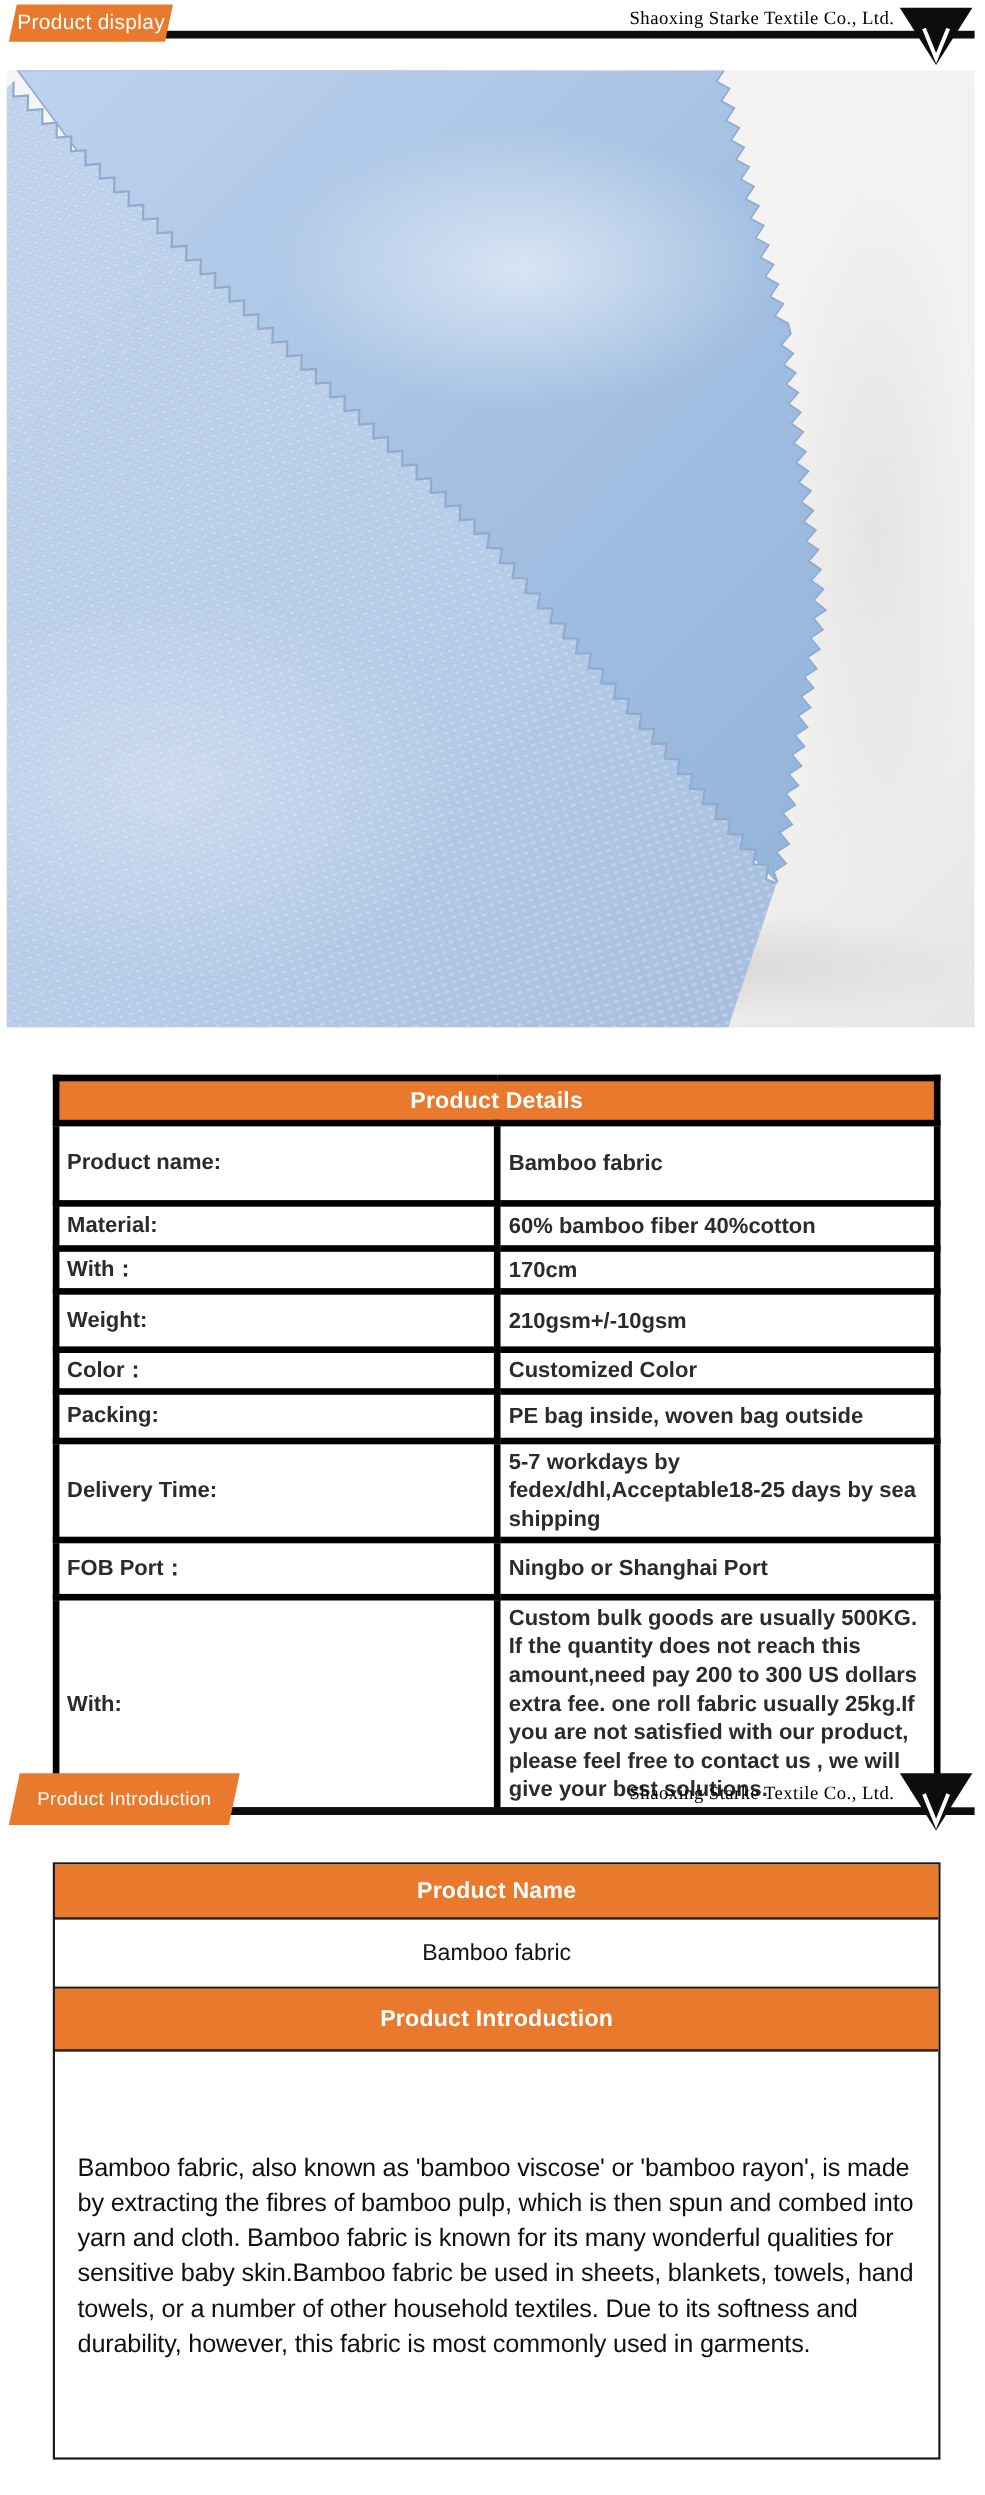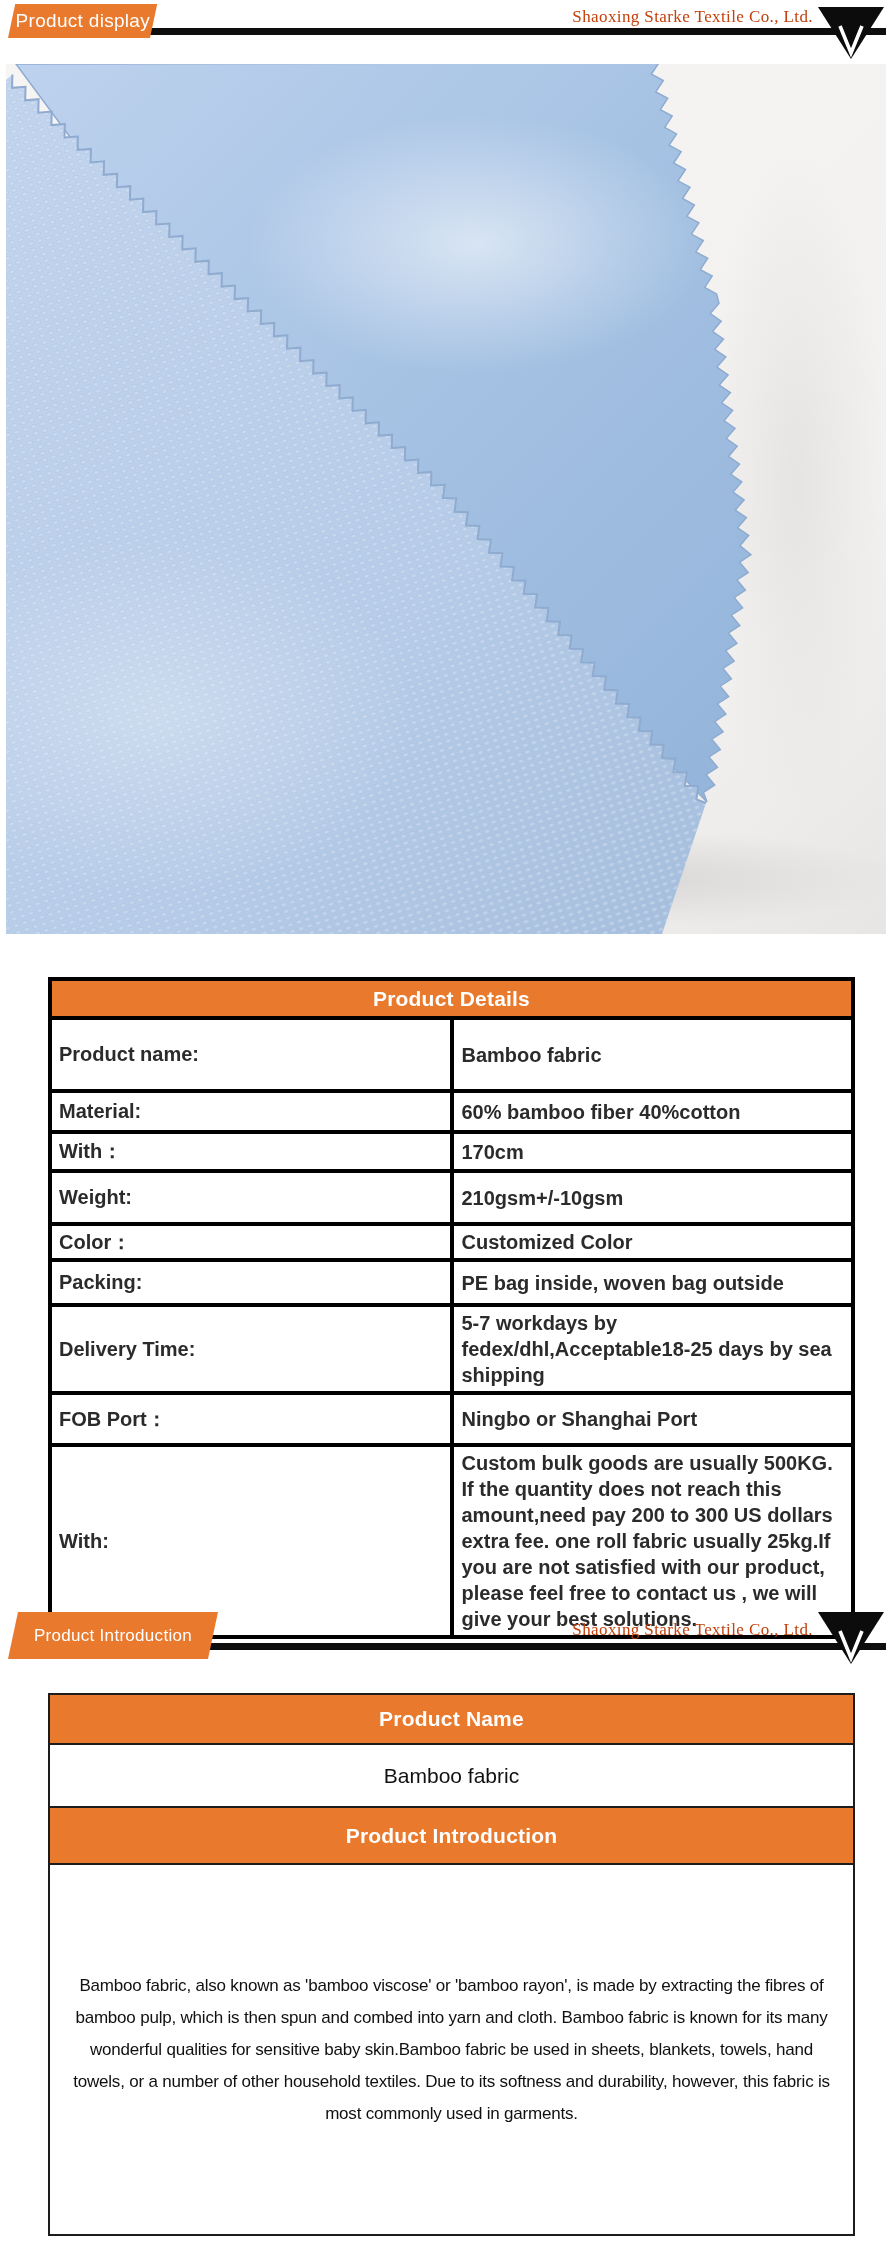--- a/index.html
+++ b/index.html
@@ -15,39 +15,39 @@
   }
   .banner .banner-text{transform:skewX(12deg);white-space:nowrap;letter-spacing:.3px;}
   .banner1{left:8px;top:4px;width:142px;height:34px;font-size:19px;}
   .banner2{left:8px;top:1612px;width:200px;height:47px;font-size:17px;}
   .hline{position:absolute;background:#0e0e0e;height:7px;z-index:1;}
   .hline1{left:136px;top:28px;width:750px;}
   .hline2{left:202px;top:1643px;width:684px;}
   .company{
     position:absolute;right:82px;text-align:right;
     font-family:"Liberation Serif","DejaVu Serif",serif;
-    font-size:17px;color:#c2410c;letter-spacing:.4px;z-index:2;white-space:nowrap;
+    font-size:17px;color:#000000;letter-spacing:.4px;z-index:2;white-space:nowrap;
   }
   .company1{top:7px;}
   .company2{top:1620px;}
   .logo{position:absolute;width:68px;height:56px;z-index:4;}
   .logo1{left:817px;top:5px;}
   .logo2{left:817px;top:1610px;}
 
   
   .photo{position:absolute;left:6px;top:64px;width:880px;height:870px;background:#f2f1ef;}
   .photo svg{display:block;width:100%;height:100%;}
 
   
   table.details{
     position:absolute;left:48px;top:977px;width:807px;
     border-collapse:collapse;table-layout:fixed;
     color:#2b2b2b;
   }
-  table.details th,table.details td{border:4px solid #000000;vertical-align:middle;}
+  table.details th,table.details td{border:6px solid #000000;vertical-align:middle;}
   table.details th{
     background:#E9792C;color:#ffffff;font-size:21px;font-weight:bold;
     text-align:center;height:33px;letter-spacing:.2px;
   }
   td.lbl{width:142px;font-weight:bold;font-size:20px;padding:3px 4px 3px 7px;line-height:25px;}
   td.val{font-weight:bold;font-size:20px;padding:3px 10px 3px 8px;line-height:26px;}
 
   
   .introBox{
     position:absolute;left:48px;top:1693px;width:807px;
@@ -55,22 +55,22 @@
   }
   .introRow{box-sizing:border-box;display:flex;align-items:center;justify-content:center;}
   .introRow.orange{
     background:#E9792C;color:#fff;font-size:21px;font-weight:bold;letter-spacing:.2px;
   }
   .row-name-h{height:50px;border-bottom:2px solid #1c1c1c;}
   .row-name-v{height:63px;font-size:21px;color:#111;border-bottom:2px solid #1c1c1c;}
   .row-intro-h{height:57px;border-bottom:2px solid #1c1c1c;}
   .row-intro-t{height:369px;}
   .row-intro-t p{
-    margin:0;max-width:762px;text-align:center;
-    font-size:17px;line-height:32px;color:#101010;letter-spacing:-0.2px;
+    margin:0;max-width:762px;
+    font-size:23px;line-height:32px;color:#101010;letter-spacing:-0.2px;
   }
 </style>
 </head>
 <body>
 
 <div class="page">
 
   <div class="banner banner1">
     <span class="banner-text">Product display</span>
   </div>

